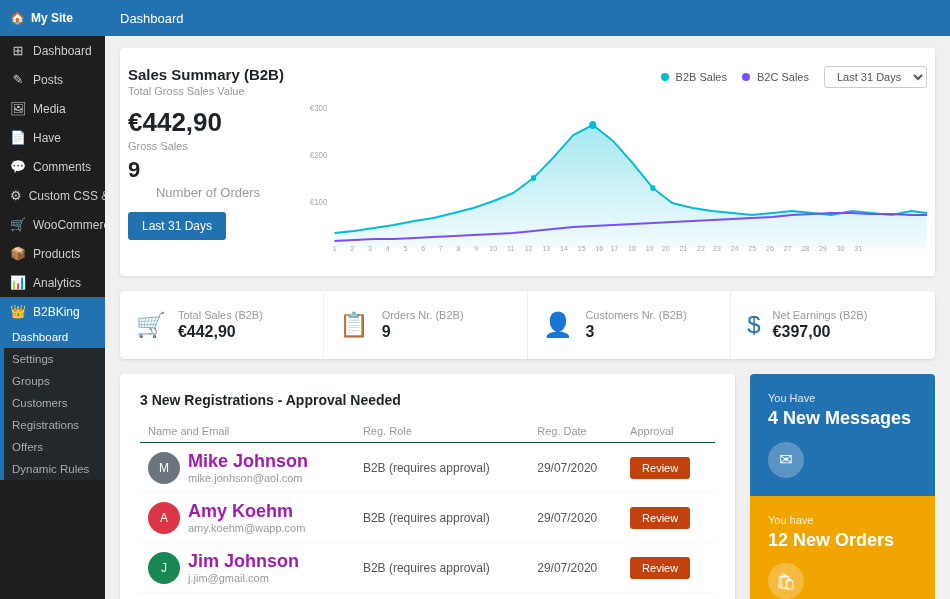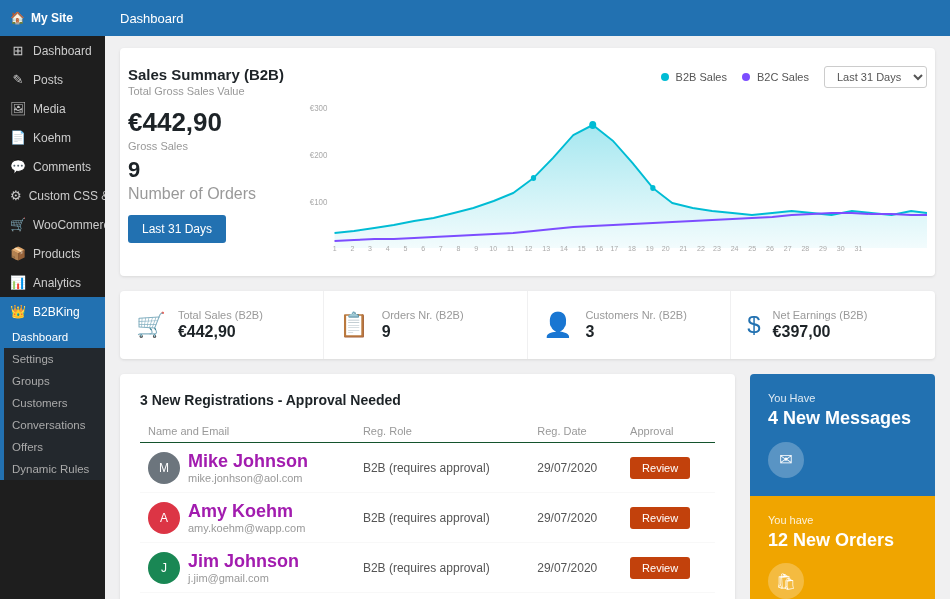--- a/index.html
+++ b/index.html
@@ -118,23 +118,24 @@
     }
 
     .orders-value {
       font-size: 22px;
       font-weight: 700;
       color: #1d2327;
       margin-bottom: 2px;
     }
 
     .orders-label {
-      font-size: 16px;
+      font-size: 13px;
       color: #999;
       margin-bottom: 12px;
+      text-align: center;
     }
 
     .btn-last31 {
       background: #2271b1;
       color: white;
       border: none;
       padding: 7px 14px;
       border-radius: 3px;
       font-size: 12px;
       cursor: pointer;
@@ -337,21 +338,21 @@
   <div class="sidebar-item">
     <span class="icon">✎</span>
     <span>Posts</span>
   </div>
   <div class="sidebar-item">
     <span class="icon">🖼</span>
     <span>Media</span>
   </div>
   <div class="sidebar-item">
     <span class="icon">📄</span>
-    <span>Koehm</span>
+    <span>Have</span>
   </div>
   <div class="sidebar-item">
     <span class="icon">💬</span>
     <span>Comments</span>
   </div>
   <div class="sidebar-item">
     <span class="icon">⚙</span>
     <span>Custom CSS &amp; JS</span>
   </div>
   <div class="sidebar-item">
@@ -378,21 +379,21 @@
     <div class="sidebar-item">
       <span>Settings</span>
     </div>
     <div class="sidebar-item">
       <span>Groups</span>
     </div>
     <div class="sidebar-item">
       <span>Customers</span>
     </div>
     <div class="sidebar-item">
-      <span>Conversations</span>
+      <span>Registrations</span>
     </div>
     <div class="sidebar-item">
       <span>Offers</span>
     </div>
     <div class="sidebar-item">
       <span>Dynamic Rules</span>
     </div>
   </div>
 </div>
 

